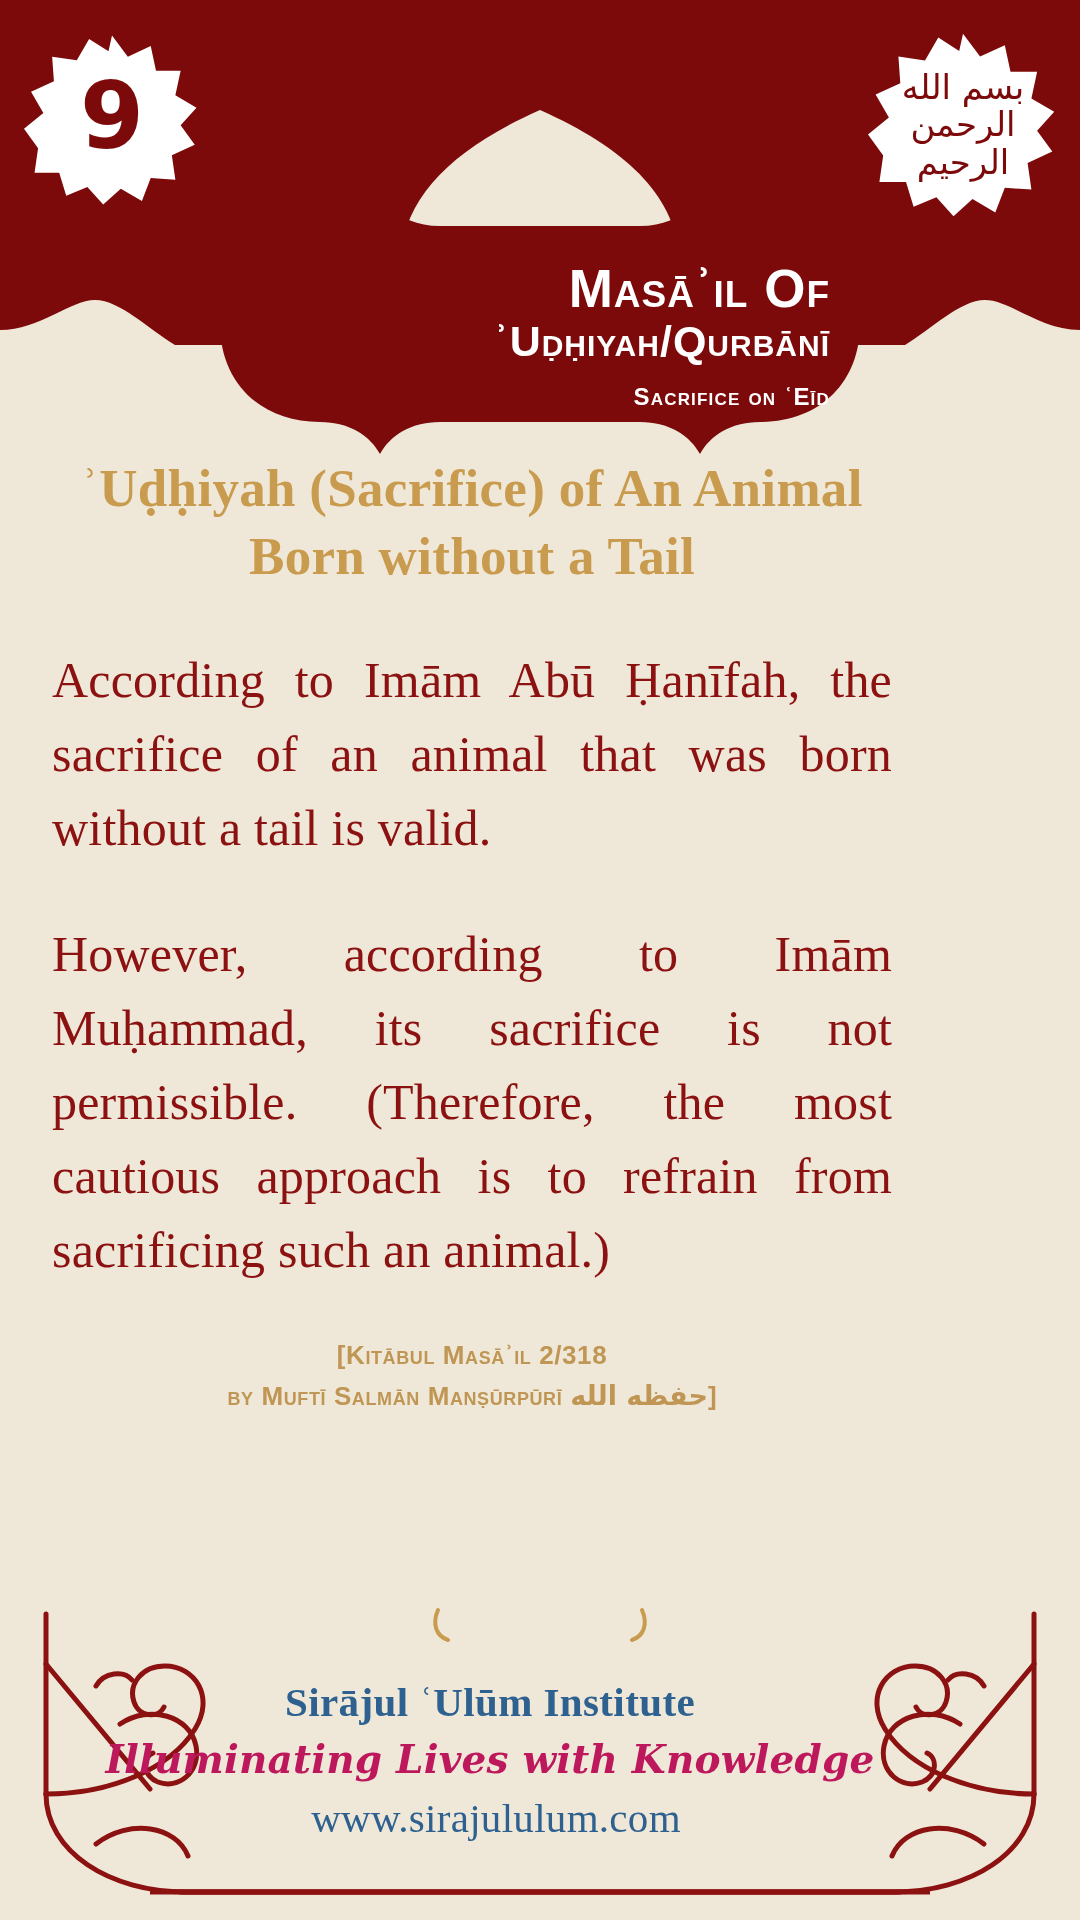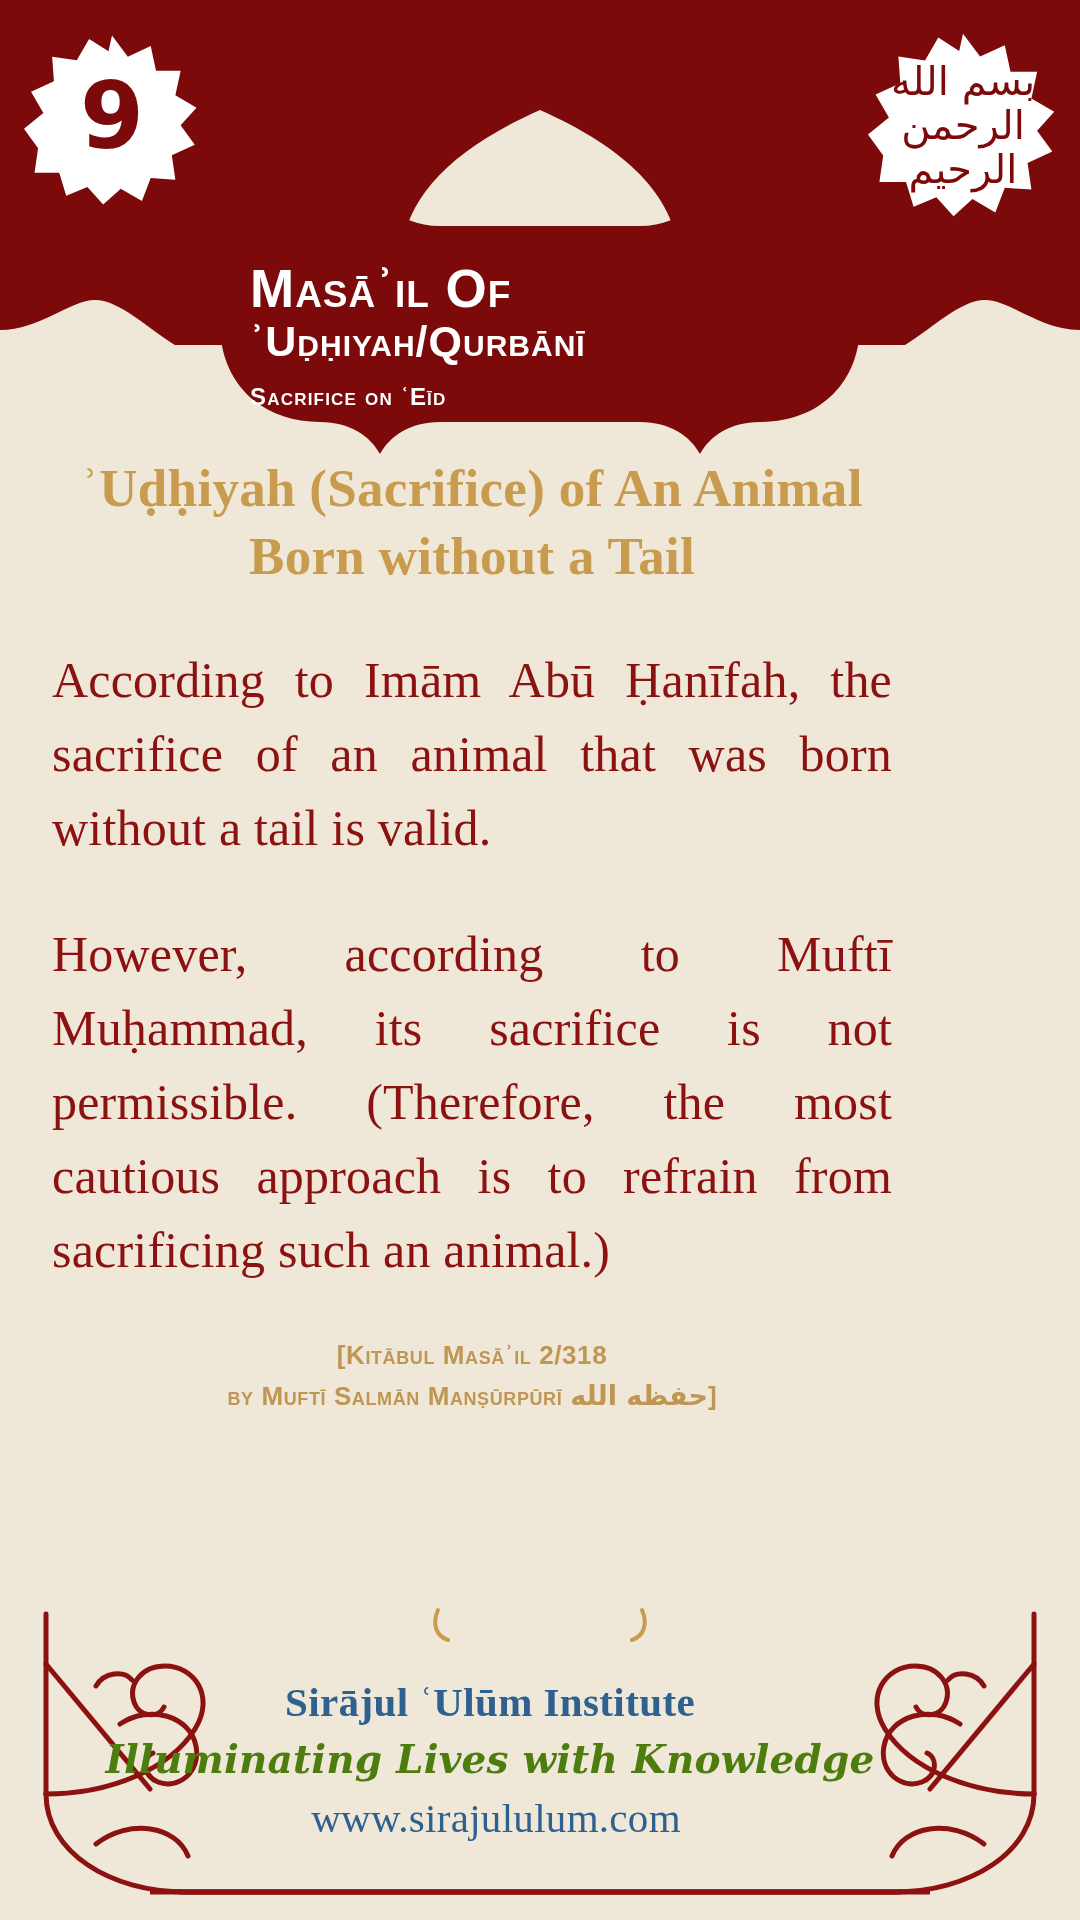--- a/index.html
+++ b/index.html
@@ -31,33 +31,33 @@
     font-size:92px;line-height:1;padding-bottom:6px;
   }
 
   
   .emblem{
     position:absolute;right:22px;top:30px;width:190px;height:190px;z-index:6;
   }
   .emblem svg{position:absolute;inset:0;}
   .emblem-text{
     position:absolute;left:0;right:0;top:50%;transform:translateY(-50%);
-    text-align:center;color:#7D0A0A;font-size:40px;line-height:1.1;
+    text-align:center;color:#7D0A0A;font-size:34px;line-height:1.1;
     font-family:"DejaVu Sans", sans-serif;
     direction:rtl;
   }
 
   
   .plaque{
     position:absolute;left:50%;transform:translateX(-50%);
     top:222px;width:600px;height:228px;z-index:5;
     display:flex;flex-direction:column;align-items:center;justify-content:center;
   }
   .plaque-bg{position:absolute;left:-40px;top:-16px;width:680px;height:260px;}
-  .plaque-inner{position:relative;z-index:2;text-align:left;width:580px;}
+  .plaque-inner{position:relative;z-index:2;text-align:right;width:580px;}
   .title-line{
     color:#FFFFFF;
     font-family:"Liberation Sans", sans-serif;
     font-weight:bold;
     font-size:53px;
     letter-spacing:1px;
     line-height:1.06;
     font-variant:small-caps;
     text-transform:capitalize;
   }
@@ -120,21 +120,21 @@
   }
   .inst{
     color:#2E618F;
     font-family:"Liberation Serif", serif;
     font-weight:bold;
     font-size:41px;
     letter-spacing:0.4px;
   }
   .tagline{
     margin-top:10px;
-    color:#4d7c0f;
+    color:#be185d;
     font-family:"DejaVu Serif", serif;
     font-weight:bold;
     font-style:italic;
     font-size:39px;
     letter-spacing:0.2px;
   }
   .site{
     margin-top:12px;
     color:#2E618F;
     font-family:"Liberation Serif", serif;
@@ -210,21 +210,21 @@
     <div class="plaque-inner">
       <div class="title-line l1">Masāʾil of</div>
       <div class="title-line l2">ʾUḍḥiyah/Qurbānī</div>
       <div class="subtitle">Sacrifice on ʿEīd</div>
     </div>
   </div>
 
   <div class="content">
     <div class="gold-heading">ʾUḍḥiyah (Sacrifice) of An Animal Born without a Tail</div>
     <div class="para p1">According to Imām Abū Ḥanīfah, the sacrifice of an animal that was born without a tail is valid.</div>
-    <div class="para p2">However, according to Muftī Muḥammad, its sacrifice is not permissible. (Therefore, the most cautious approach is to refrain from sacrificing such an animal.)</div>
+    <div class="para p2">However, according to Imām Muḥammad, its sacrifice is not permissible. (Therefore, the most cautious approach is to refrain from sacrificing such an animal.)</div>
 
     <div class="citation">
       <div>[Kitābul Masāʾil 2/318</div>
       <div>
         <span>by Muftī Salmān Manṣūrpūrī </span><span class="ar">حفظه الله</span><span>]</span>
       </div>
     </div>
   </div>
 
   <div class="footer">

